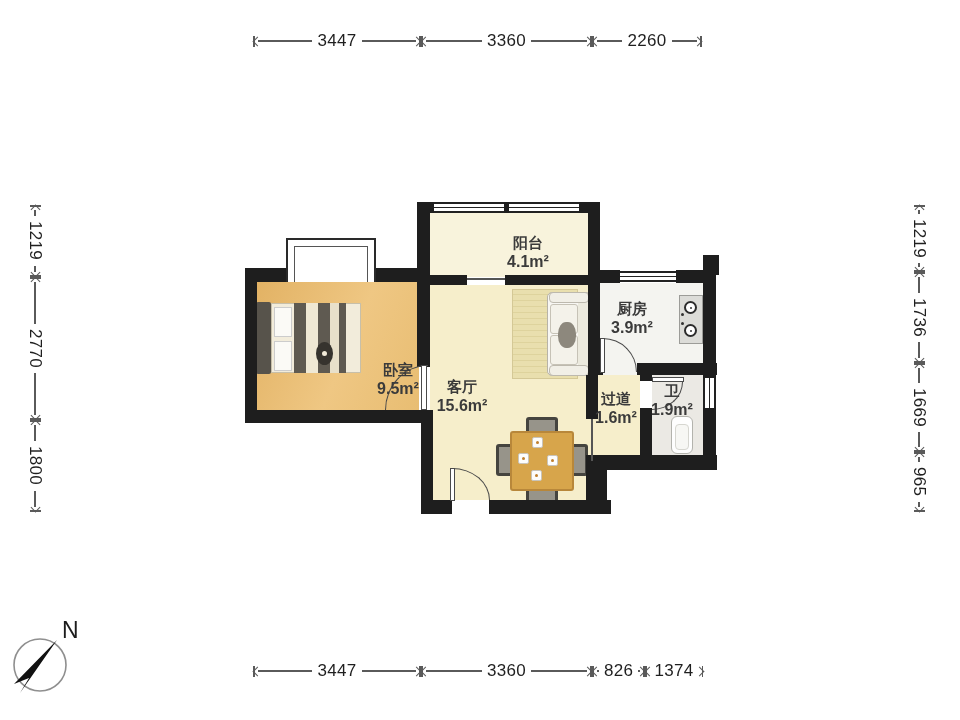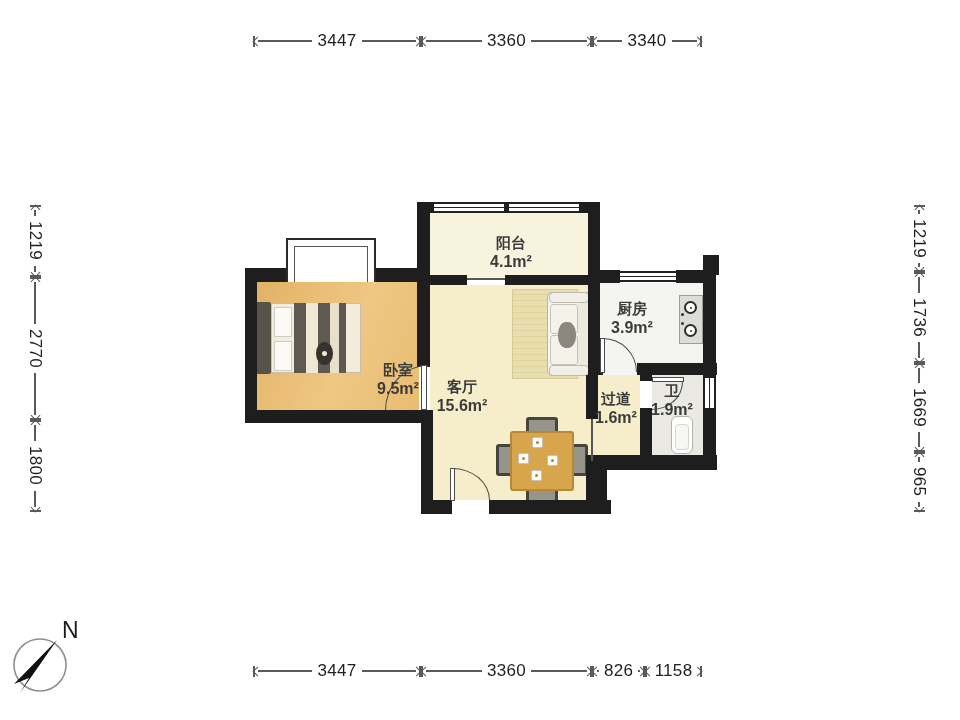--- a/index.html
+++ b/index.html
@@ -146,21 +146,21 @@
 
   <div class="arc" style="left:385px;top:365px;width:43px;height:45px;border-top:1.6px solid #4a4a4a;border-left:1.6px solid #4a4a4a;border-top-left-radius:100% 100%;"></div>
   <div class="leaf" style="left:421px;top:365px;width:6px;height:45px;"></div>
   <div class="arc" style="left:452px;top:468px;width:38px;height:32px;border-top:1.6px solid #4a4a4a;border-right:1.6px solid #4a4a4a;border-top-right-radius:100% 100%;"></div>
   <div class="leaf" style="left:450px;top:468px;width:5px;height:33px;"></div>
   <div class="arc" style="left:603px;top:338px;width:34px;height:34px;border-top:1.6px solid #4a4a4a;border-right:1.6px solid #4a4a4a;border-top-right-radius:100% 100%;"></div>
   <div class="leaf" style="left:600px;top:338px;width:5px;height:35px;"></div>
   <div class="leaf" style="left:652px;top:377px;width:32px;height:5px;"></div>
   <div class="arc" style="left:652px;top:382px;width:31px;height:28px;border-bottom:1.6px solid #4a4a4a;border-right:1.6px solid #4a4a4a;border-bottom-right-radius:100% 100%;"></div>
 
-  <div class="roomlab" style="left:511px;top:252px;">
+  <div class="roomlab" style="left:528px;top:252px;">
     <div class="rname">阳台</div>
     <div class="rarea">4.1m²</div>
   </div>
   <div class="roomlab" style="left:398px;top:379px;">
     <div class="rname">卧室</div>
     <div class="rarea">9.5m²</div>
   </div>
   <div class="roomlab" style="left:462px;top:396px;">
     <div class="rname">客厅</div>
     <div class="rarea">15.6m²</div>
@@ -194,21 +194,21 @@
         <span class="dline"></span>
       <span class="dnum">3360</span>
       <span class="dline"></span>
         <span class="ah ah-r"></span>
         <span class="tick"></span>
     </div>
     <div class="dseg" style="width:110px;">
       <span class="tick"></span>
         <span class="ah ah-l"></span>
         <span class="dline"></span>
-      <span class="dnum">3340</span>
+      <span class="dnum">2260</span>
       <span class="dline"></span>
         <span class="ah ah-r"></span>
         <span class="tick"></span>
     </div>
   </div>
 
   <div class="dimrow" style="left:253px;top:661px;width:449px;height:20px;">
     <div class="dseg" style="width:168px;">
       <span class="tick"></span>
         <span class="ah ah-l"></span>
@@ -233,21 +233,21 @@
         <span class="dline"></span>
       <span class="dnum">826</span>
       <span class="dline"></span>
         <span class="ah ah-r"></span>
         <span class="tick"></span>
     </div>
     <div class="dseg" style="width:57px;">
       <span class="tick"></span>
         <span class="ah ah-l"></span>
         <span class="dline"></span>
-      <span class="dnum">1158</span>
+      <span class="dnum">1374</span>
       <span class="dline"></span>
         <span class="ah ah-r"></span>
         <span class="tick"></span>
     </div>
   </div>
 
   <div class="dimcol" style="left:25px;top:205px;width:20px;height:307px;">
     <div class="dsegv" style="height:72px;">
       <span class="tickv"></span>
         <span class="ah ah-u"></span>

